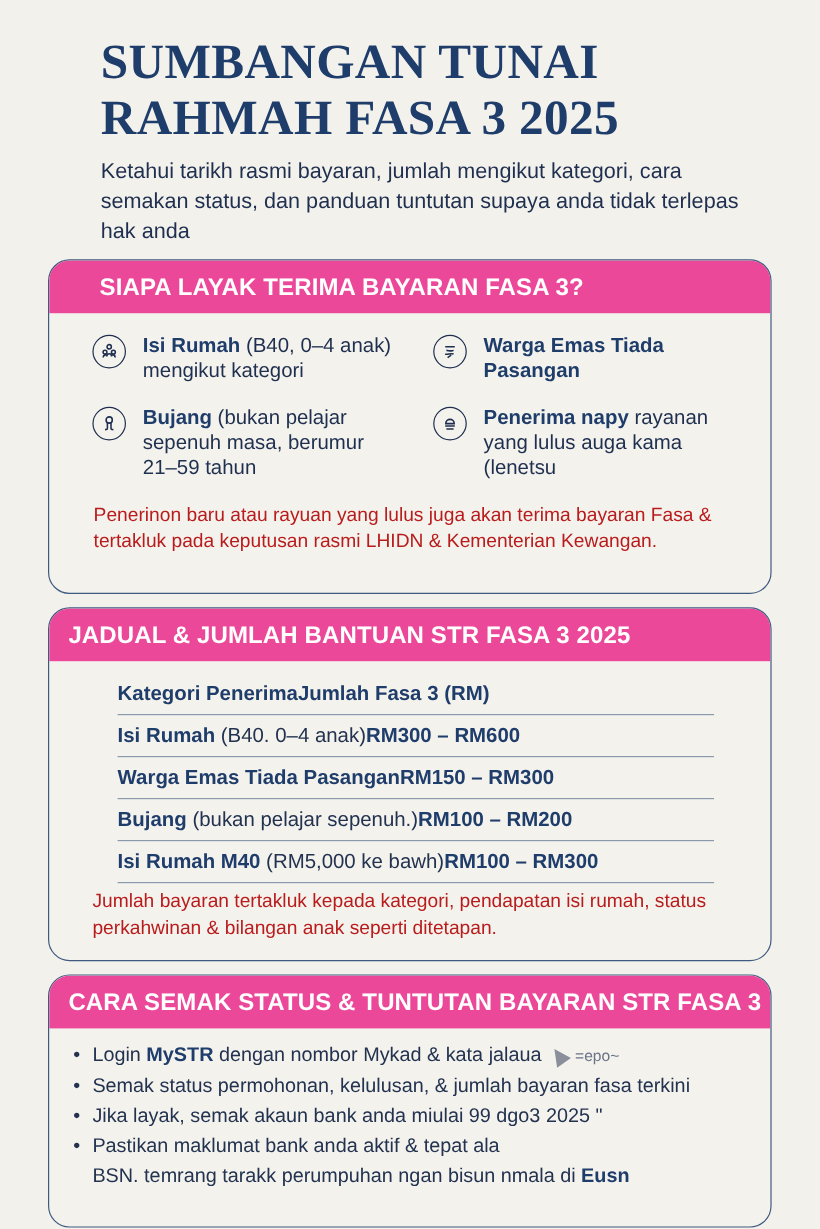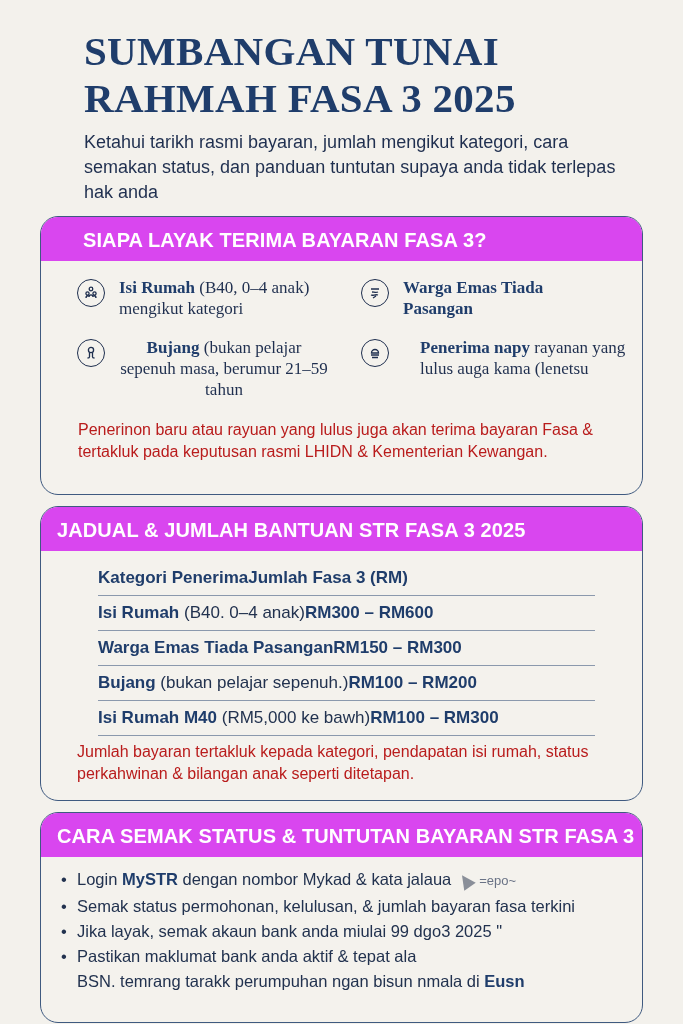--- a/index.html
+++ b/index.html
@@ -17,39 +17,39 @@
     }
     .hero p {
       margin: 8px 0 0 0; font-size: 18px; line-height: 25px; color: #1f2f4f;
     }
     .card {
       position: absolute; left: 40px; width: 603px;
       border: 1.5px solid #3f5a80; border-radius: 18px;
       background: #f4f2ed; overflow: hidden; box-sizing: border-box;
     }
     .card-header {
-      background: #d946ef; color: #ffffff; font-weight: 700;
+      background: #ec4899; color: #ffffff; font-weight: 700;
       font-size: 20px; height: 44px; line-height: 46px; padding-left: 42px;
       letter-spacing: 0.1px;
     }
     #card1 { top: 216px; height: 279px; }
     #card2 { top: 506px; height: 295px; }
     #card3 { top: 812px; height: 211px; }
     #card2 .card-header { padding-left: 16px; }
     #card3 .card-header { padding-left: 16px; }
 
     .elig-grid { position: relative; height: 140px; }
     .elig-item { position: absolute; display: flex; align-items: flex-start; }
     .elig-icon {
       width: 28px; height: 28px; border: 1.5px solid #1f2f4f; border-radius: 50%;
       display: flex; align-items: center; justify-content: center;
       box-sizing: border-box; margin-right: 14px; margin-top: 2px; flex: none;
     }
     .elig-icon svg { width: 16px; height: 16px; }
-    .elig-text { font-size: 17px; line-height: 21px; color: #1f2f4f; font-family: Liberation Serif, serif; }
+    .elig-text { font-size: 17px; line-height: 21px; color: #1f2f4f; }
     .elig-text b { font-weight: 700; color: #1f3d6b; }
     .note { font-size: 16px; line-height: 22px; color: #b91c1c; }
     #card1 .note { position: absolute; left: 37px; top: 202px; width: 540px; }
 
     .tbl { position: absolute; left: 37px; top: 54px; width: 517px; }
     .tbl-row {
       display: flex; justify-content: flex-start; align-items: center;
       height: 35px; border-bottom: 1.5px solid #8b99ad; font-size: 17px;
       box-sizing: border-box;
       margin-left: 20px;
@@ -106,23 +106,23 @@
       </span>
       <span class="elig-text" style="width:175px;"><b>Warga Emas Tiada Pasangan</b><span></span></span>
     </div>
     <div class="elig-item" style="left:36px; top:76px; width:260px;">
       <span class="elig-icon">
         <svg viewBox="0 0 16 16" fill="none" stroke="#1f2f4f" stroke-width="1.3">
             <circle cx="8" cy="5" r="2.6"></circle>
             <path d="M6.5 7.5v4.5c0 1-1.5 1-2 1M9.5 7.5v4.5c0 1 1.5 1 2 1"></path>
           </svg>
       </span>
-      <span class="elig-text" style="width:210px;text-align:center;"><b>Bujang</b><span> (bukan pelajar sepenuh masa, berumur 21–59 tahun</span></span>
+      <span class="elig-text" style="width:210px;"><b>Bujang</b><span> (bukan pelajar sepenuh masa, berumur 21–59 tahun</span></span>
     </div>
-    <div class="elig-item" style="left:320px; top:76px; width:270px;gap:17px;">
+    <div class="elig-item" style="left:320px; top:76px; width:270px;">
       <span class="elig-icon">
         <svg viewBox="0 0 16 16" fill="none" stroke="#1f2f4f" stroke-width="1.3">
             <path d="M4.5 8a3.5 3.5 0 0 1 7 0z"></path>
             <path d="M4 10h8M5 12.5h6"></path>
           </svg>
       </span>
       <span class="elig-text" style="width:215px;"><b>Penerima napy</b><span> rayanan yang lulus auga kama (lenetsu</span></span>
     </div>
   </div>
   <div class="note">Penerinon baru atau rayuan yang lulus juga akan terima bayaran Fasa &amp; tertakluk pada keputusan rasmi LHIDN &amp; Kementerian Kewangan.</div>

